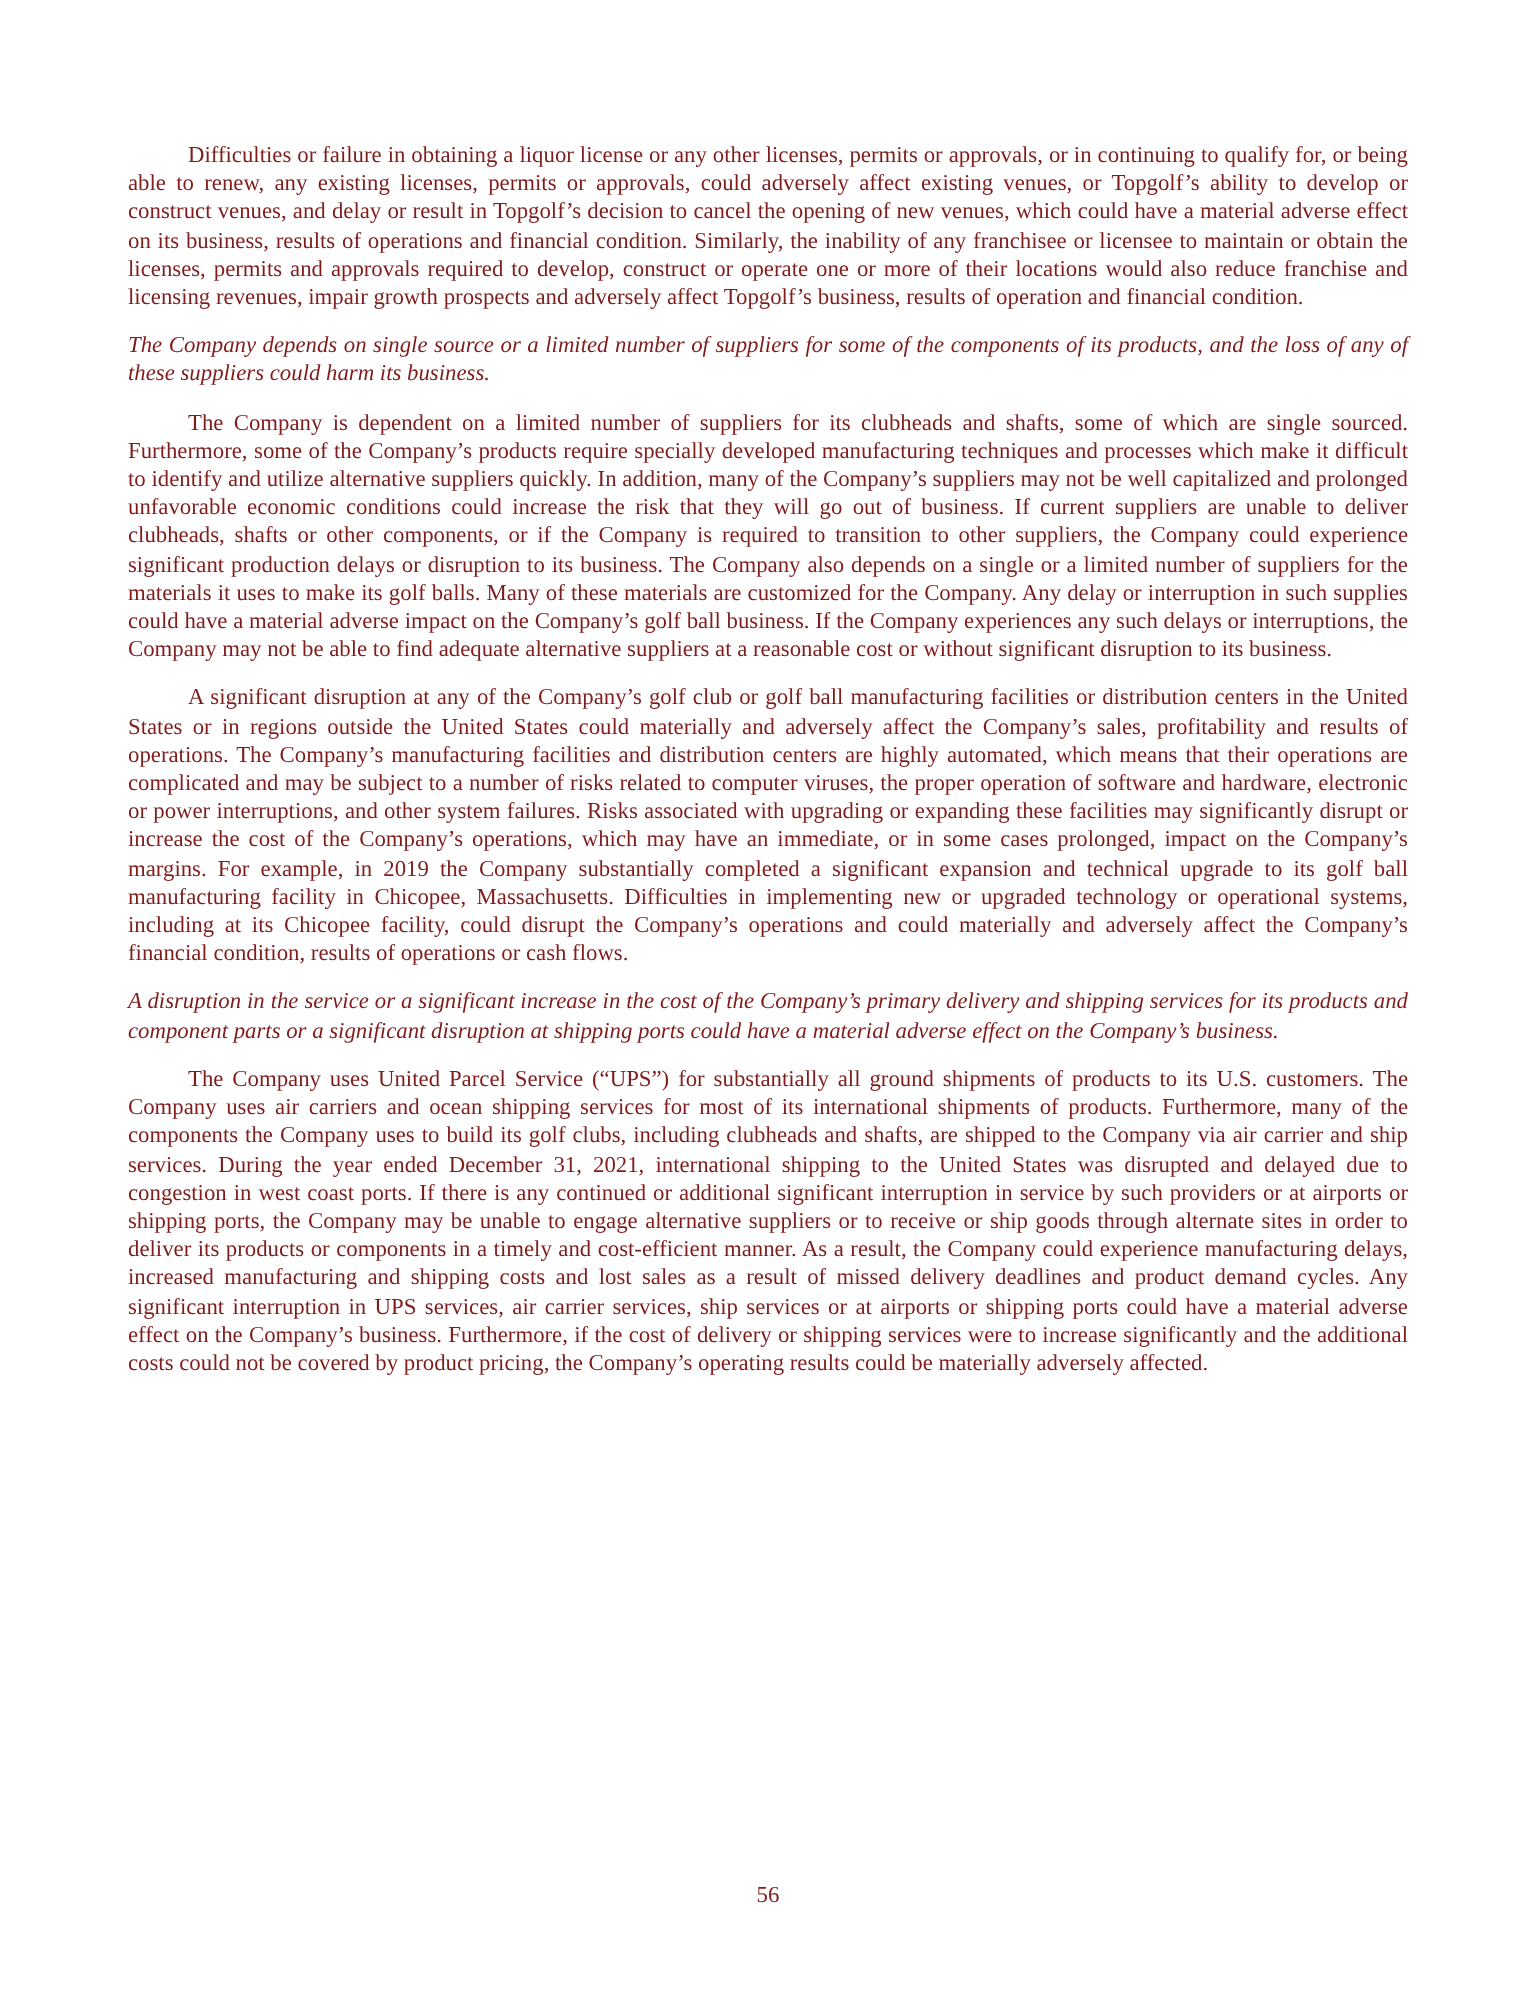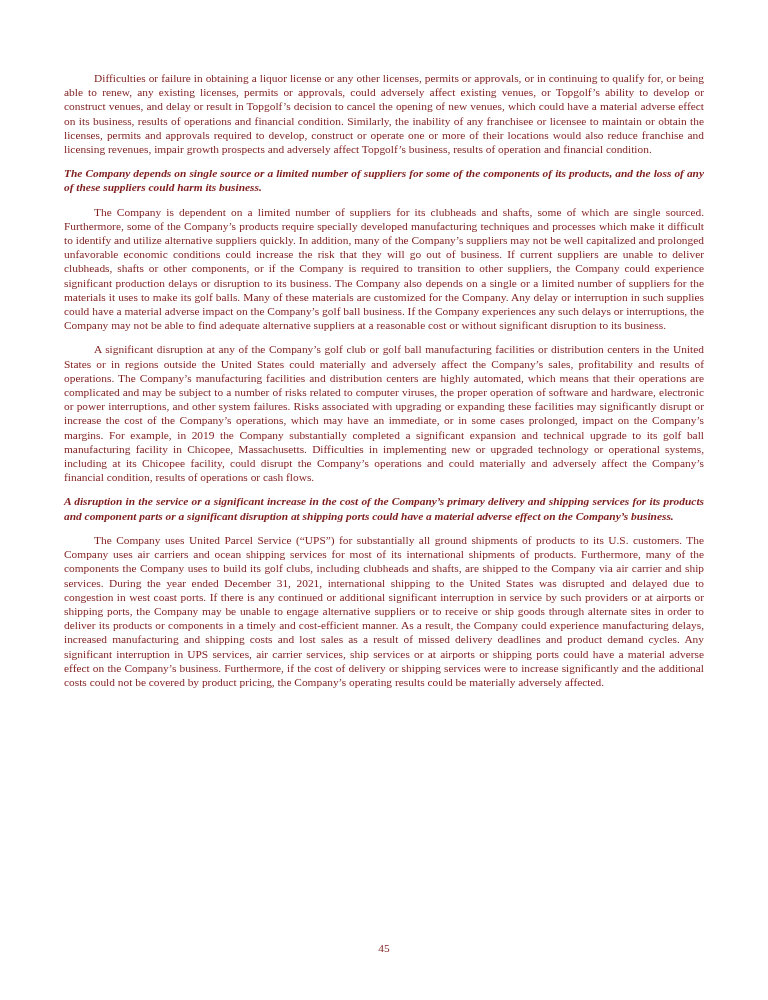--- a/index.html
+++ b/index.html
@@ -25,21 +25,21 @@
   .para {
     font-size: 11.4px;
     line-height: 14.2px;
     text-align: justify;
     text-indent: 30px;
     margin: 0 0 10px 0;
   }
   .heading {
     font-size: 11.4px;
     line-height: 14.2px;
-    font-weight: bold;
+    font-weight: normal;
     font-style: italic;
     text-align: justify;
     text-indent: 0;
     margin: 0 0 10px 0;
   }
   .page-number {
     position: absolute;
     top: 941px;
     left: 0;
     width: 768px;
@@ -53,14 +53,14 @@
 
 <div class="page">
   <div class="content">
     <p class="para">Difficulties or failure in obtaining a liquor license or any other licenses, permits or approvals, or in continuing to qualify for, or being able to renew, any existing licenses, permits or approvals, could adversely affect existing venues, or Topgolf’s ability to develop or construct venues, and delay or result in Topgolf’s decision to cancel the opening of new venues, which could have a material adverse effect on its business, results of operations and financial condition. Similarly, the inability of any franchisee or licensee to maintain or obtain the licenses, permits and approvals required to develop, construct or operate one or more of their locations would also reduce franchise and licensing revenues, impair growth prospects and adversely affect Topgolf’s business, results of operation and financial condition.</p>
     <p class="heading">The Company depends on single source or a limited number of suppliers for some of the components of its products, and the loss of any of these suppliers could harm its business.</p>
     <p class="para">The Company is dependent on a limited number of suppliers for its clubheads and shafts, some of which are single sourced. Furthermore, some of the Company’s products require specially developed manufacturing techniques and processes which make it difficult to identify and utilize alternative suppliers quickly. In addition, many of the Company’s suppliers may not be well capitalized and prolonged unfavorable economic conditions could increase the risk that they will go out of business. If current suppliers are unable to deliver clubheads, shafts or other components, or if the Company is required to transition to other suppliers, the Company could experience significant production delays or disruption to its business. The Company also depends on a single or a limited number of suppliers for the materials it uses to make its golf balls. Many of these materials are customized for the Company. Any delay or interruption in such supplies could have a material adverse impact on the Company’s golf ball business. If the Company experiences any such delays or interruptions, the Company may not be able to find adequate alternative suppliers at a reasonable cost or without significant disruption to its business.</p>
     <p class="para">A significant disruption at any of the Company’s golf club or golf ball manufacturing facilities or distribution centers in the United States or in regions outside the United States could materially and adversely affect the Company’s sales, profitability and results of operations. The Company’s manufacturing facilities and distribution centers are highly automated, which means that their operations are complicated and may be subject to a number of risks related to computer viruses, the proper operation of software and hardware, electronic or power interruptions, and other system failures. Risks associated with upgrading or expanding these facilities may significantly disrupt or increase the cost of the Company’s operations, which may have an immediate, or in some cases prolonged, impact on the Company’s margins. For example, in 2019 the Company substantially completed a significant expansion and technical upgrade to its golf ball manufacturing facility in Chicopee, Massachusetts.  Difficulties in implementing new or upgraded technology or operational systems, including at its Chicopee facility, could disrupt the Company’s operations and could materially and adversely affect the Company’s financial condition, results of operations or cash flows.</p>
     <p class="heading">A disruption in the service or a significant increase in the cost of the Company’s primary delivery and shipping services for its products and component parts or a significant disruption at shipping ports could have a material adverse effect on the Company’s business.</p>
     <p class="para">The Company uses United Parcel Service (“UPS”) for substantially all ground shipments of products to its U.S. customers. The Company uses air carriers and ocean shipping services for most of its international shipments of products. Furthermore, many of the components the Company uses to build its golf clubs, including clubheads and shafts, are shipped to the Company via air carrier and ship services. During the year ended December 31, 2021, international shipping to the United States was disrupted and delayed due to congestion in west coast ports. If there is any continued or additional significant interruption in service by such providers or at airports or shipping ports, the Company may be unable to engage alternative suppliers or to receive or ship goods through alternate sites in order to deliver its products or components in a timely and cost-efficient manner. As a result, the Company could experience manufacturing delays, increased manufacturing and shipping costs and lost sales as a result of missed delivery deadlines and product demand cycles. Any significant interruption in UPS services, air carrier services, ship services or at airports or shipping ports could have a material adverse effect on the Company’s business. Furthermore, if the cost of delivery or shipping services were to increase significantly and the additional costs could not be covered by product pricing, the Company’s operating results could be materially adversely affected.</p>
   </div>
-  <div class="page-number">45</div>
+  <div class="page-number">56</div>
 </div>
 
 </body></html>

